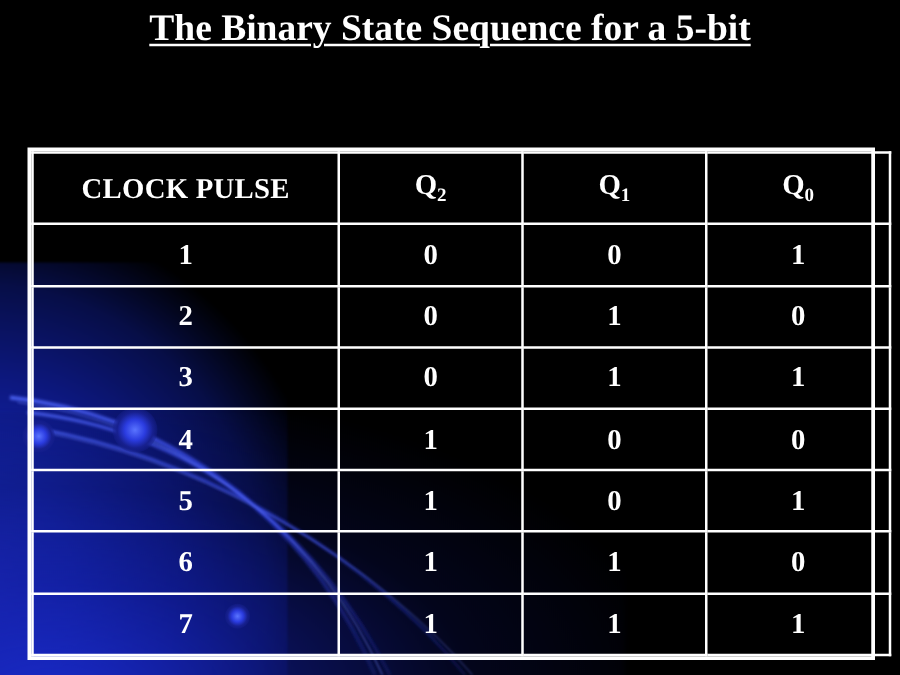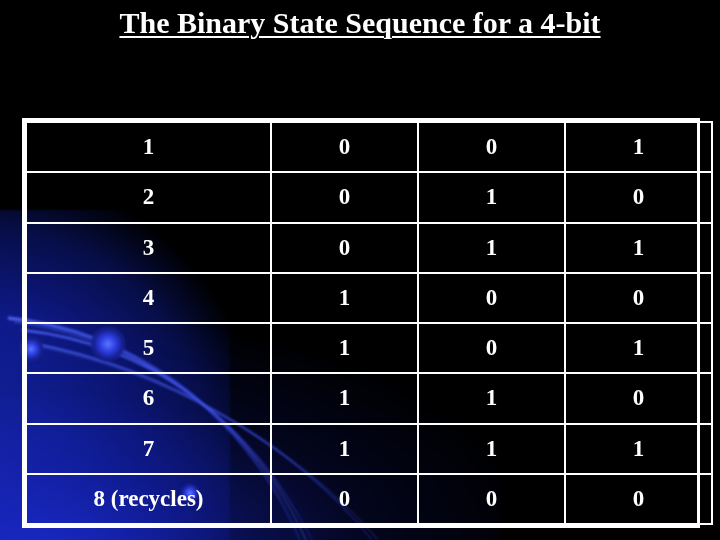--- a/index.html
+++ b/index.html
@@ -162,26 +162,32 @@
         <path d="M 34 346 C 176 372 306 456 378 540" fill="none" stroke="#6a80ff" stroke-width="0.9" stroke-opacity="0.4"></path>
       </g>
     </svg>
 
     <span class="dot-glow dot-a"></span>
     <span class="dot-glow dot-b"></span>
     <span class="dot-glow dot-c"></span>
   </div>
 
   <div class="title">
-    <span class="tline">The Binary State Sequence for a 4-bit</span><br>
+    <span class="tline">The Binary State Sequence for a 5-bit</span><br>
   </div>
 
   <div class="table-wrap">
     <table class="seq">
       <tbody>
+        <tr class="header-row">
+          <td class="col-label">CLOCK PULSE</td>
+          <td class="col-q"><span>Q</span><span class="sub">2</span></td>
+          <td class="col-q"><span>Q</span><span class="sub">1</span></td>
+          <td class="col-q"><span>Q</span><span class="sub">0</span></td>
+        </tr>
 
         <tr>
           <td class="col-label">1</td>
           <td class="col-q">0</td>
           <td class="col-q">0</td>
           <td class="col-q">1</td>
         </tr>
         <tr>
           <td class="col-label">2</td>
           <td class="col-q">0</td>
@@ -210,24 +216,18 @@
           <td class="col-label">6</td>
           <td class="col-q">1</td>
           <td class="col-q">1</td>
           <td class="col-q">0</td>
         </tr>
         <tr>
           <td class="col-label">7</td>
           <td class="col-q">1</td>
           <td class="col-q">1</td>
           <td class="col-q">1</td>
-        </tr>
-        <tr>
-          <td class="col-label">8 (recycles)</td>
-          <td class="col-q">0</td>
-          <td class="col-q">0</td>
-          <td class="col-q">0</td>
         </tr>
       </tbody>
     </table>
   </div>
 
 </div>
 
 </body></html>

